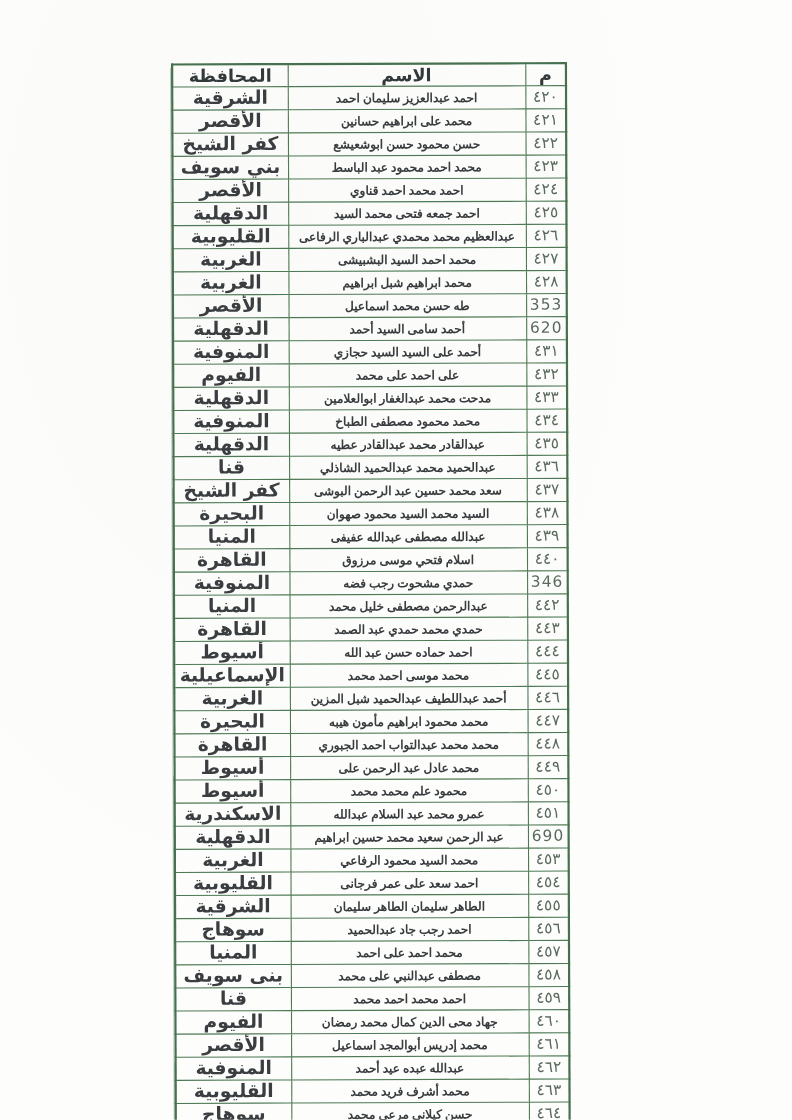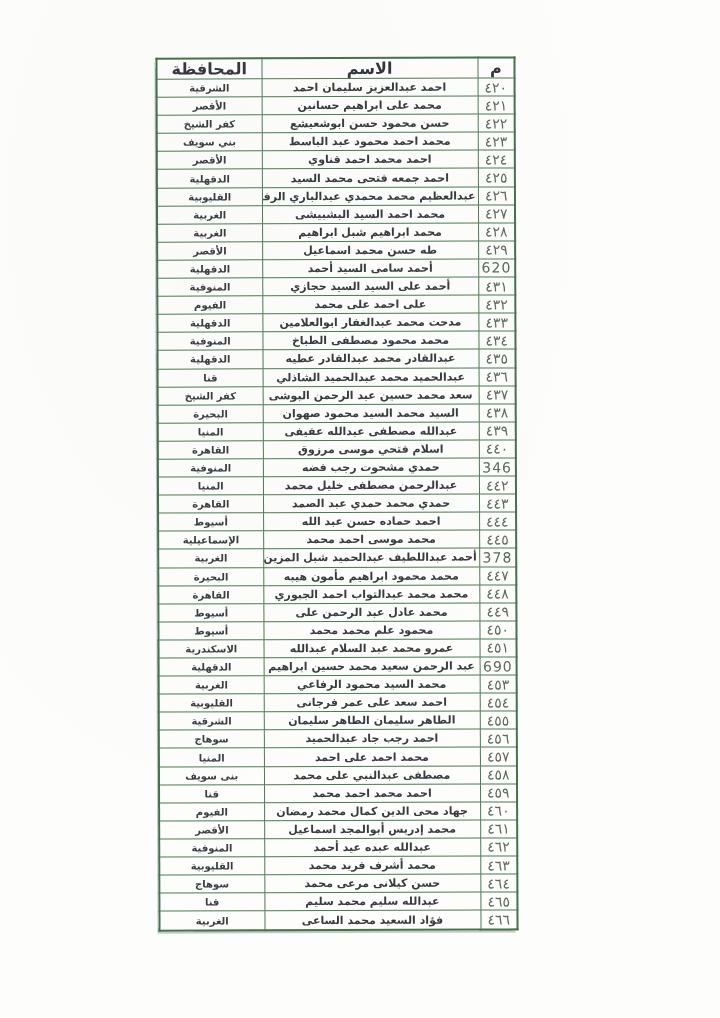--- a/index.html
+++ b/index.html
@@ -60,23 +60,24 @@
   }
   td.serial-cell {
     font-size: 14px;
     color: #5a6a5e;
     letter-spacing: 1px;
   }
   td.name-cell {
     font-size: 11px;
     font-weight: 600;
     color: #383c3e;
+    font-family: Liberation Serif, serif;
   }
   td.gov-cell {
-    font-size: 10px;
+    font-size: 17px;
     font-weight: 600;
     color: #3a3e40;
     margin-top: 24px;
   }
 </style>
 </head>
 <body>
 
 <div class="page">
   <div class="table-wrap">
@@ -142,21 +143,21 @@
     <td class="gov-cell">الغربية</td>
   </tr>
 
   <tr>
     <td class="serial-cell">٤٢٨</td>
     <td class="name-cell">محمد ابراهيم شبل ابراهيم</td>
     <td class="gov-cell">الغربية</td>
   </tr>
 
   <tr>
-    <td class="serial-cell">٤٢٩</td>
+    <td class="serial-cell">353</td>
     <td class="name-cell">طه حسن محمد اسماعيل</td>
     <td class="gov-cell">الأقصر</td>
   </tr>
 
   <tr>
     <td class="serial-cell">620</td>
     <td class="name-cell">أحمد سامى السيد أحمد</td>
     <td class="gov-cell">الدقهلية</td>
   </tr>
 
@@ -244,21 +245,21 @@
     <td class="gov-cell">أسيوط</td>
   </tr>
 
   <tr>
     <td class="serial-cell">٤٤٥</td>
     <td class="name-cell">محمد موسى احمد محمد</td>
     <td class="gov-cell">الإسماعيلية</td>
   </tr>
 
   <tr>
-    <td class="serial-cell">378</td>
+    <td class="serial-cell">٤٤٦</td>
     <td class="name-cell">أحمد عبداللطيف عبدالحميد شبل المزين</td>
     <td class="gov-cell">الغربية</td>
   </tr>
 
   <tr>
     <td class="serial-cell">٤٤٧</td>
     <td class="name-cell">محمد محمود ابراهيم مأمون هيبه</td>
     <td class="gov-cell">البحيرة</td>
   </tr>
 

